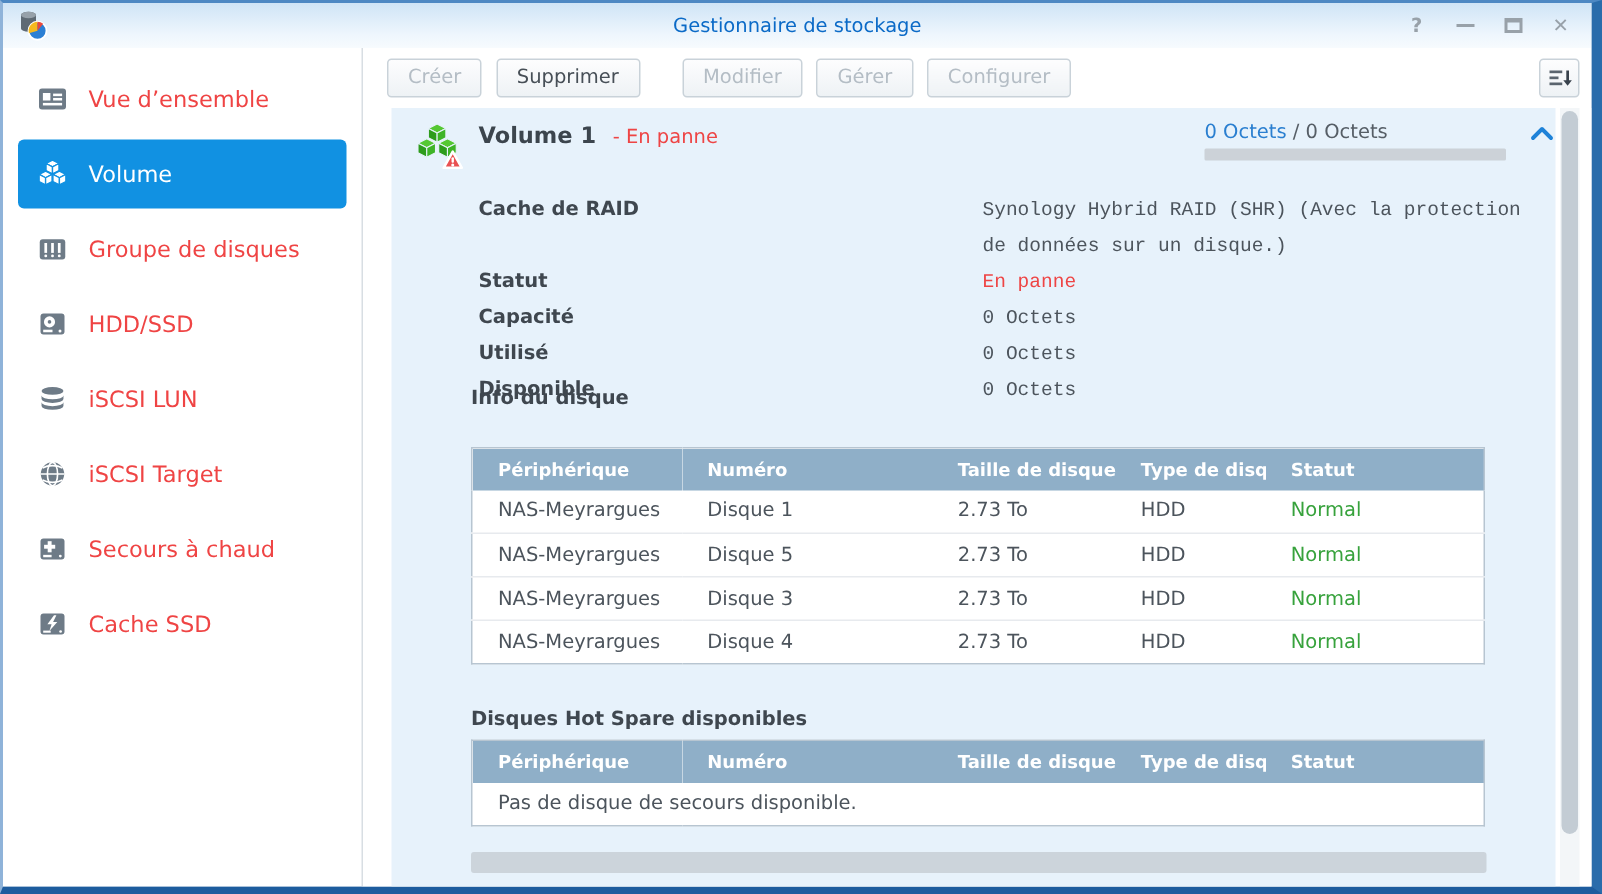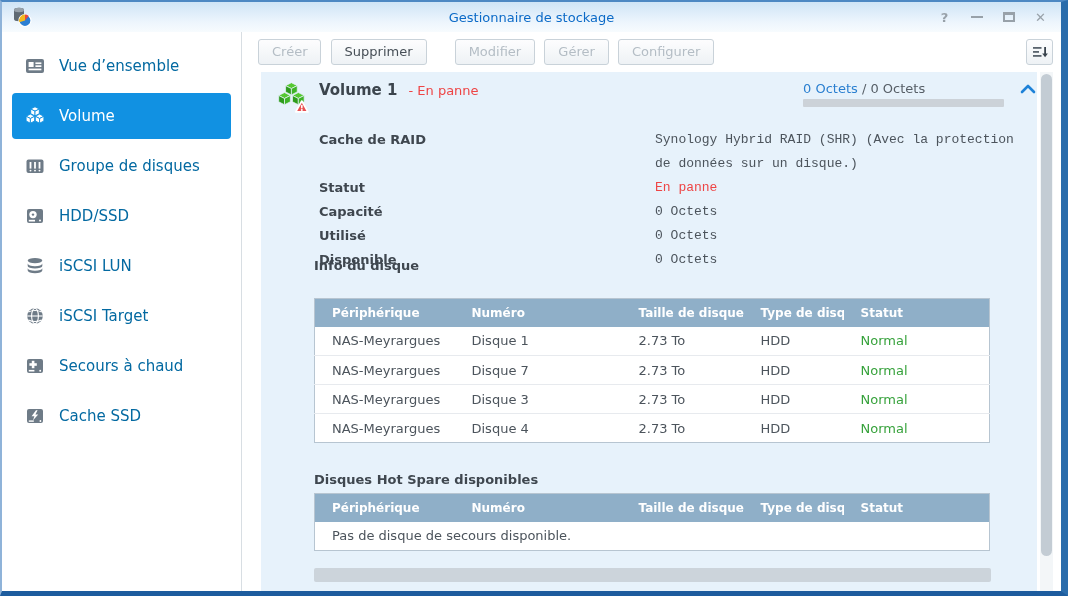--- a/index.html
+++ b/index.html
@@ -32,21 +32,21 @@
   .ctl-close { font-size:13px; font-weight:bold; }
 
   
   .frame-body { display:flex; height:559px; }
 
   
   .sidebar { width:240px; background:#ffffff; border-right:1px solid #d8dee3; padding-top:11px; flex:none; }
   .side-item {
     height:46px; margin:0 10px 4px 10px; border-radius:4px;
     display:flex; align-items:center; padding-left:12px; cursor:pointer;
-    color:#0369a1; font-size:15px;
+    color:#ef4444; font-size:15px;
   }
   .side-item .side-icon { width:22px; height:22px; margin-right:13px; display:flex; align-items:center; justify-content:center; }
   .side-item .side-icon svg { display:block; }
   .side-item.selected { background:#1191e2; color:#ffffff; }
 
   
   .main { flex:1; position:relative; background:#ffffff; }
   .toolbar { height:40px; padding:7px 0 0 16px; position:relative; white-space:nowrap; }
   .tbtn {
     display:inline-block; height:26px; padding:0 13px; margin-right:4px;
@@ -345,21 +345,21 @@
             <tbody>
               <tr>
                 <td>NAS-Meyrargues</td>
                 <td>Disque 1</td>
                 <td>2.73 To</td>
                 <td>HDD</td>
                 <td class="status-ok">Normal</td>
               </tr>
               <tr>
                 <td>NAS-Meyrargues</td>
-                <td>Disque 7</td>
+                <td>Disque 5</td>
                 <td>2.73 To</td>
                 <td>HDD</td>
                 <td class="status-ok">Normal</td>
               </tr>
               <tr>
                 <td>NAS-Meyrargues</td>
                 <td>Disque 3</td>
                 <td>2.73 To</td>
                 <td>HDD</td>
                 <td class="status-ok">Normal</td>

